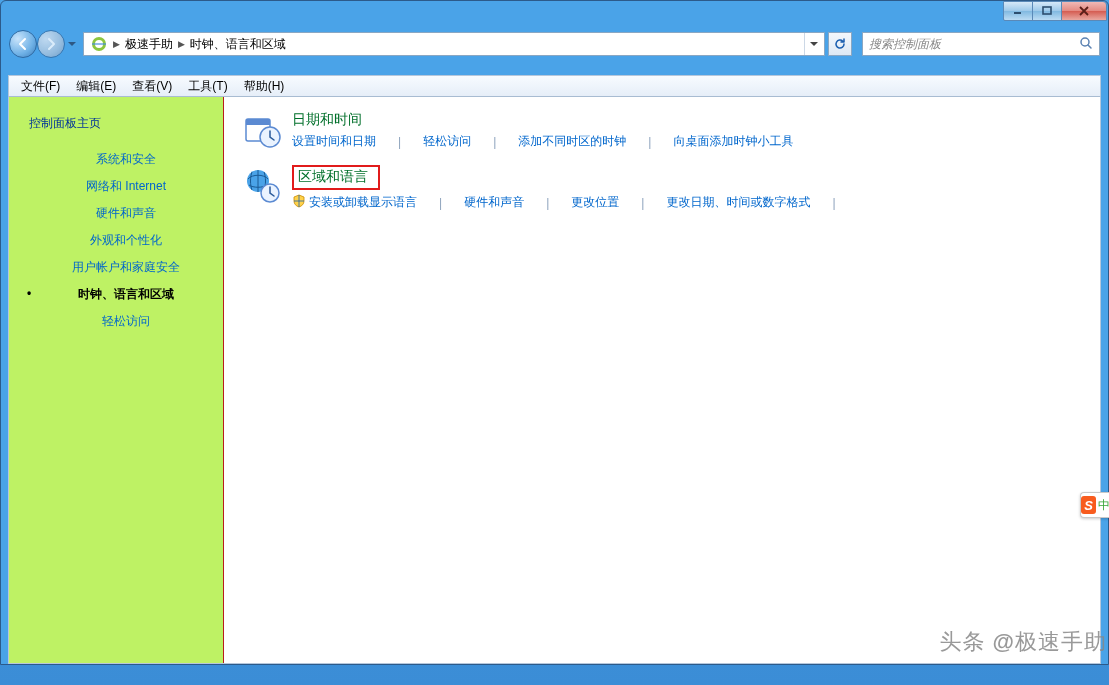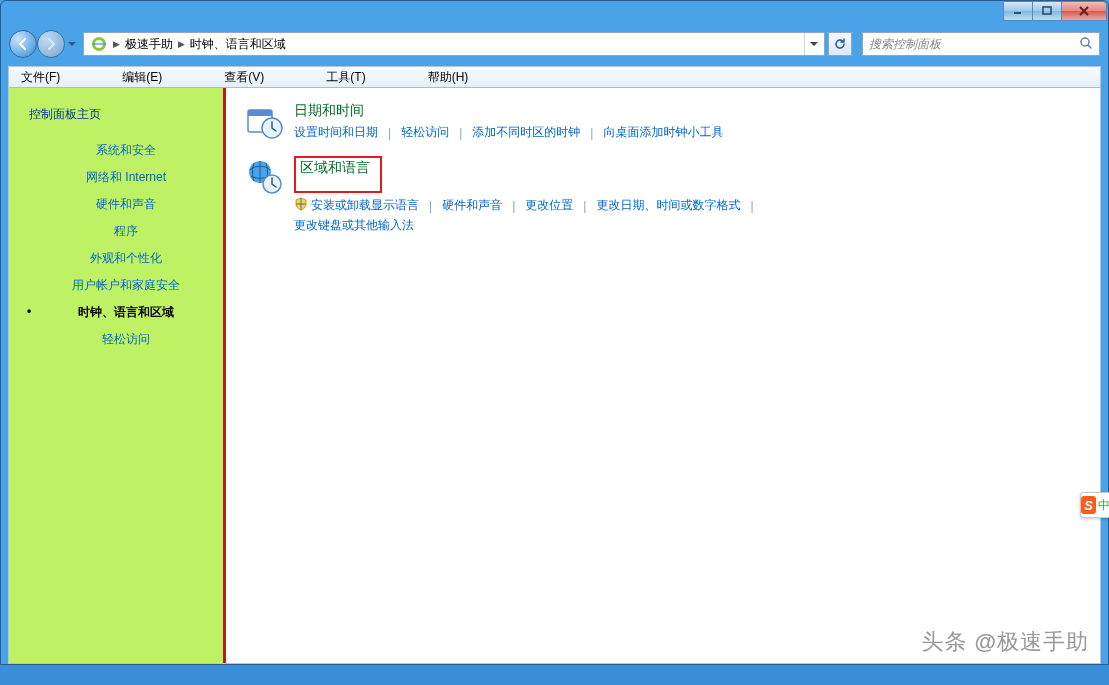--- a/index.html
+++ b/index.html
@@ -25,44 +25,44 @@
 .addr-icon { width: 18px; height: 18px; margin: 0 4px; display: flex; align-items: center; justify-content: center; }
 .crumb { padding: 0 4px; color: #000; }
 .crumb-sep { color: #555; font-size: 9px; padding: 0 1px; }
 .addr-fill { flex: 1; }
 .addr-dd { width: 18px; height: 22px; border-left: 1px solid #ccd8e6; display: flex; align-items: center; justify-content: center; color: #444; }
 .refresh-btn { width: 24px; height: 24px; background: linear-gradient(#f4f8fc,#dde9f5); border: 1px solid #8aa7c3; margin-left: -1px; display: flex; align-items: center; justify-content: center; color: #1b5fb0; }
 .searchbox { width: 238px; height: 24px; background: #fff; border: 1px solid #8aa7c3; margin-left: 6px; display: flex; align-items: center; padding: 0 6px; font-size: 12px; color: #888; font-style: italic; }
 .searchbox .mag { margin-left: auto; color: #5b82b2; font-style: normal; }
 
 
-.menubar { height: 22px; background: linear-gradient(#f7fbff,#e6eef8); border: 1px solid #b5c7dc; border-bottom-color: #a8bcd2; display: flex; align-items: center; padding: 0 4px; font-size: 12px; margin-top: 6px; gap: 46px; }
+.menubar { height: 22px; background: linear-gradient(#f7fbff,#e6eef8); border: 1px solid #b5c7dc; border-bottom-color: #a8bcd2; display: flex; align-items: center; padding: 0 4px; font-size: 12px; margin-top: 15px; }
 .menuitem { padding: 2px 8px; }
 
 
 .winbody { flex: 1; background: #fff; border: 1px solid #b5c7dc; border-top: none; display: flex; overflow: hidden; }
 .sidebar { width: 214px; background: #bef264; padding: 18px 12px 12px 20px; font-size: 12px; }
 .side-head { color: #003399; margin-bottom: 14px; }
 .side-list { list-style: none; }
 .side-list li { color: #0066cc; padding: 5px 0 5px 12px; position: relative; cursor: pointer; text-align: center; }
 .side-list li.active { color: #000; font-weight: bold; }
 .side-list li.active::before { content: "•"; position: absolute; left: -2px; color: #000; }
 
-.content { flex: 1; padding: 14px 18px; border-left: 3px solid #b91c1c; font-size: 12px; }
+.content { flex: 1; padding: 14px 18px; border-left: 1px solid #b91c1c; font-size: 12px; }
 .category { display: flex; margin-bottom: 12px; }
 .cat-icon { width: 40px; height: 40px; flex-shrink: 0; margin-right: 10px; }
 .cat-body { flex: 1; }
 .cat-title { color: #006f2a; font-size: 14px; margin-bottom: 4px; display: inline-block; }
-.cat-title.boxed { border: 2px solid #e11b1b; padding: 1px 10px 14px 4px; }
-.task-row { display: flex; flex-wrap: wrap; align-items: center; gap: 0; margin-bottom: 3px; }
+.cat-title.boxed { border: 2px solid #e11b1b; padding: 1px 10px 2px 4px; }
+.task-row { display: flex; flex-wrap: wrap; align-items: center; gap: 12px; margin-bottom: 3px; }
 .task-link { color: #0066cc; cursor: pointer; white-space: nowrap; }
 .task-sep { color: #8fa4bd; padding: 0 10px; }
 .shield { width: 14px; height: 14px; display: inline-block; vertical-align: -2px; margin-right: 3px; }
 
-.watermark { position: absolute; right: 20px; bottom: 28px; font-size: 22px; color: #888; opacity: .85; letter-spacing: 1px; }
+.watermark { position: absolute; right: 2px; bottom: 28px; font-size: 22px; color: #888; opacity: .85; letter-spacing: 1px; }
 .watermark .at { font-weight: bold; }
 .ime-badge { position: absolute; right: -1px; top: 492px; width: 30px; height: 26px; background: #fff; border: 1px solid #c9c9c9; border-right: none; border-radius: 4px 0 0 4px; box-shadow: 0 1px 3px rgba(0,0,0,.2); display: flex; align-items: center; justify-content: center; }
 .ime-badge .s { width: 18px; height: 18px; background: #f85c1e; color: #fff; font-weight: bold; border-radius: 3px; display: flex; align-items: center; justify-content: center; font-size: 13px; font-style: italic; }
 .ime-badge .c { color: #3aa63a; font-size: 12px; margin-left: 2px; }
 </style>
 </head>
 <body>
 
 <div class="window">
   <div class="titlebar">
@@ -144,21 +144,20 @@
     <span class="menuitem">帮助(H)</span>
   </div>
 
   <div class="winbody">
     <div class="sidebar">
       <div class="side-head">控制面板主页</div>
       <ul class="side-list">
         <li>系统和安全</li>
         <li>网络和 Internet</li>
         <li>硬件和声音</li>
-        <li>程序</li>
         <li>外观和个性化</li>
         <li>用户帐户和家庭安全</li>
         <li class="active">时钟、语言和区域</li>
         <li>轻松访问</li>
       </ul>
     </div>
 
     <div class="content">
       <div class="category">
         <div class="cat-icon">
@@ -201,23 +200,20 @@
                     <path d="M2 7h10" stroke="#1b5fb0" stroke-width=".8"></path>
                   </svg></span><span>安装或卸载显示语言</span></span>
               <span class="task-sep">|</span>
             <span class="task-link">硬件和声音</span>
               <span class="task-sep">|</span>
             <span class="task-link">更改位置</span>
               <span class="task-sep">|</span>
             <span class="task-link">更改日期、时间或数字格式</span>
               <span class="task-sep">|</span>
           </div>
-          <div class="task-row">
-            <span class="task-link">更改键盘或其他输入法</span>
-          </div>
         </div>
       </div>
     </div>
   </div>
 </div>
 
 <div class="ime-badge">
   <span class="s">S</span>
   <span class="c">中</span>
 </div>

